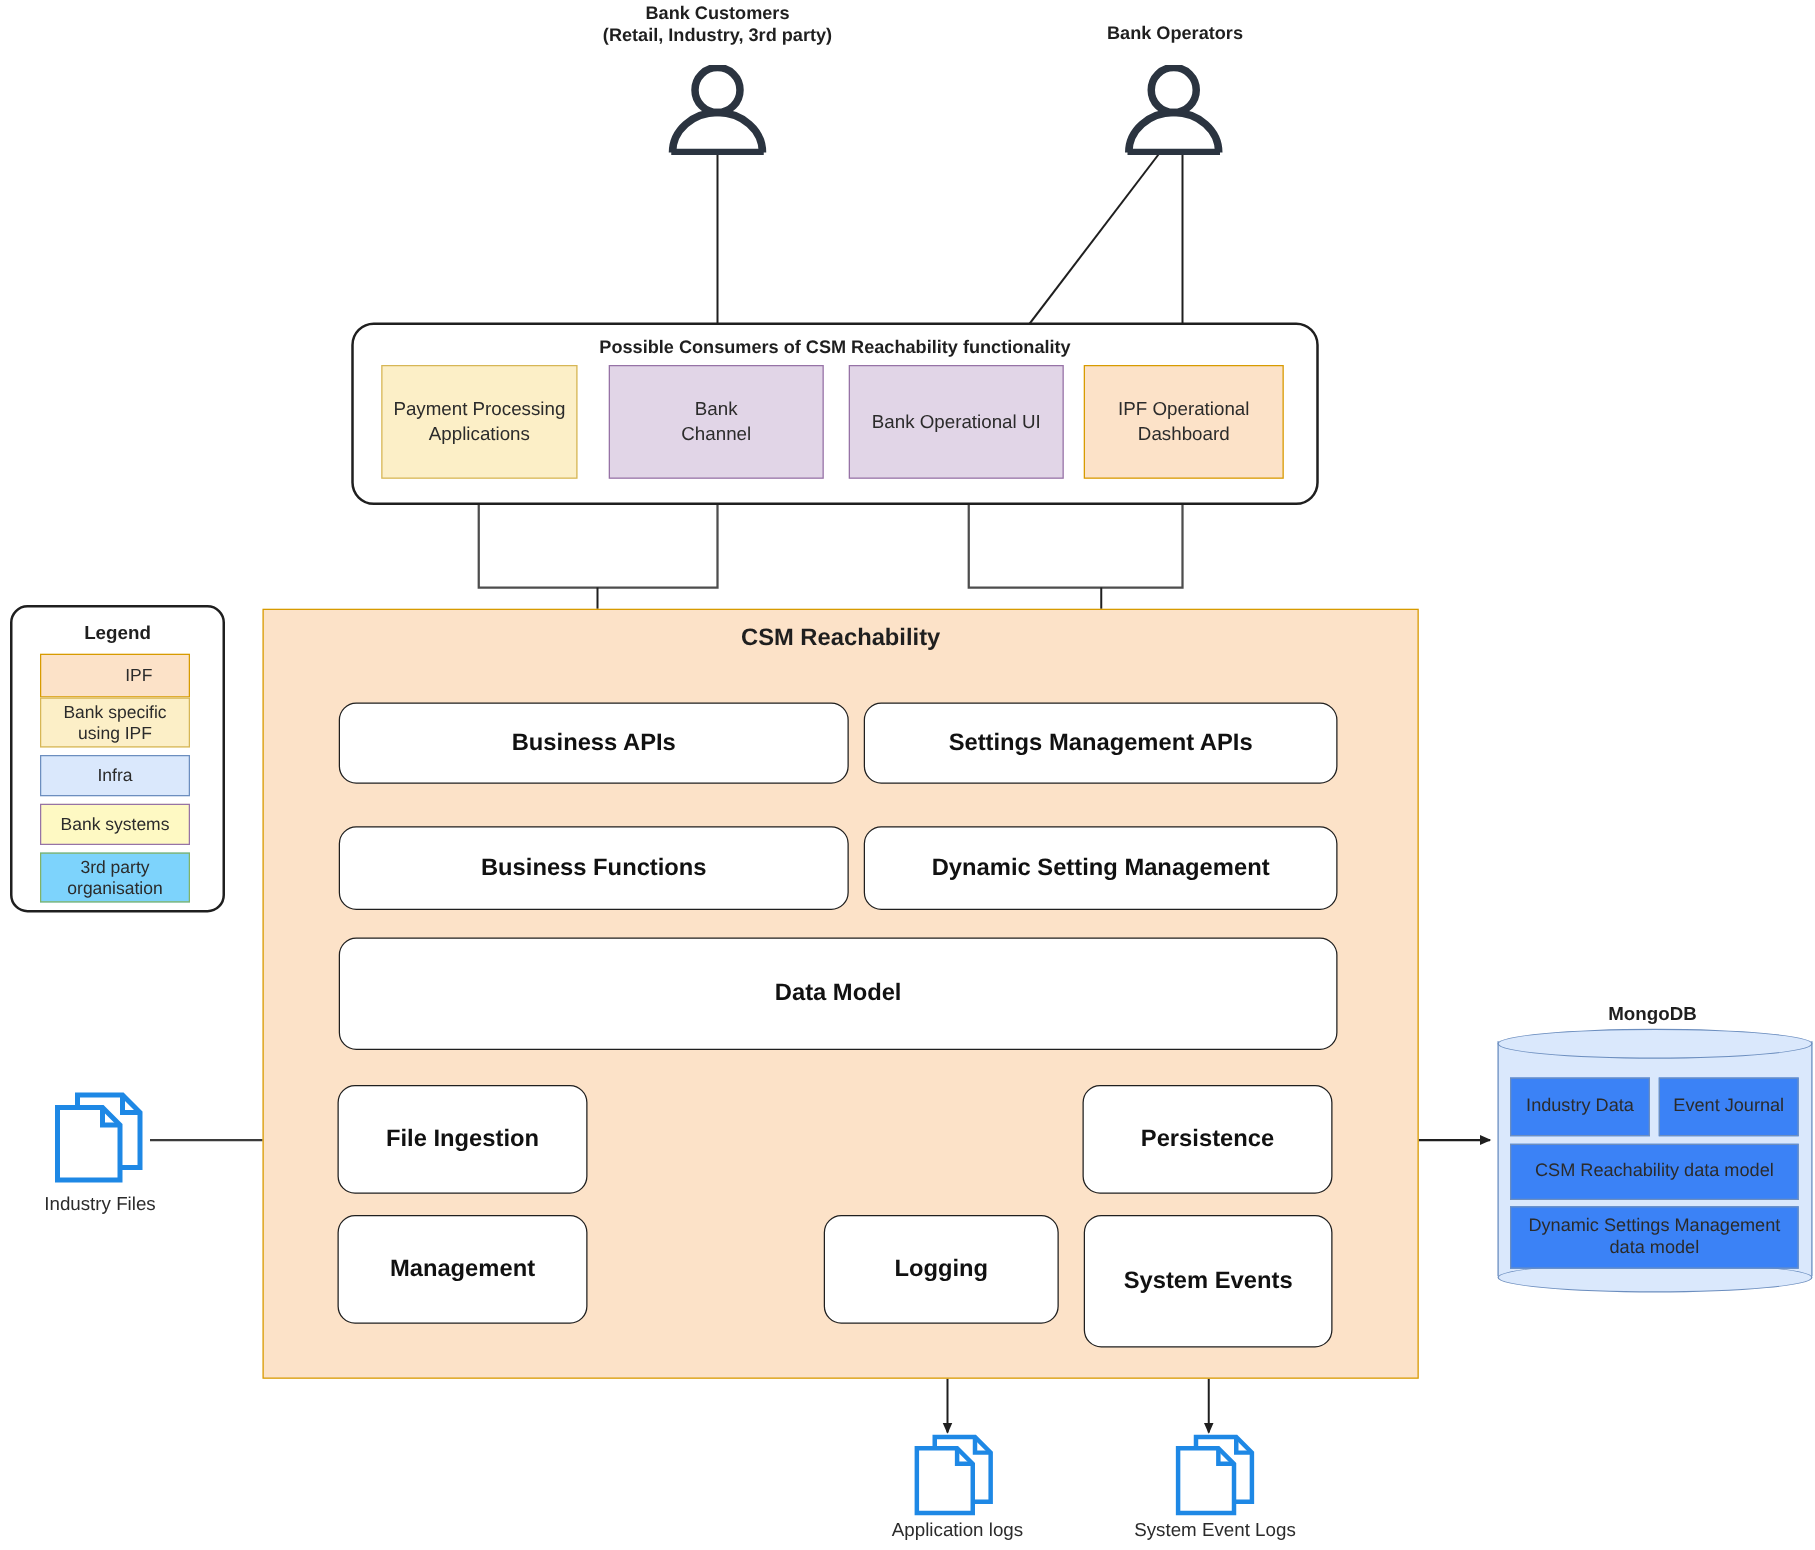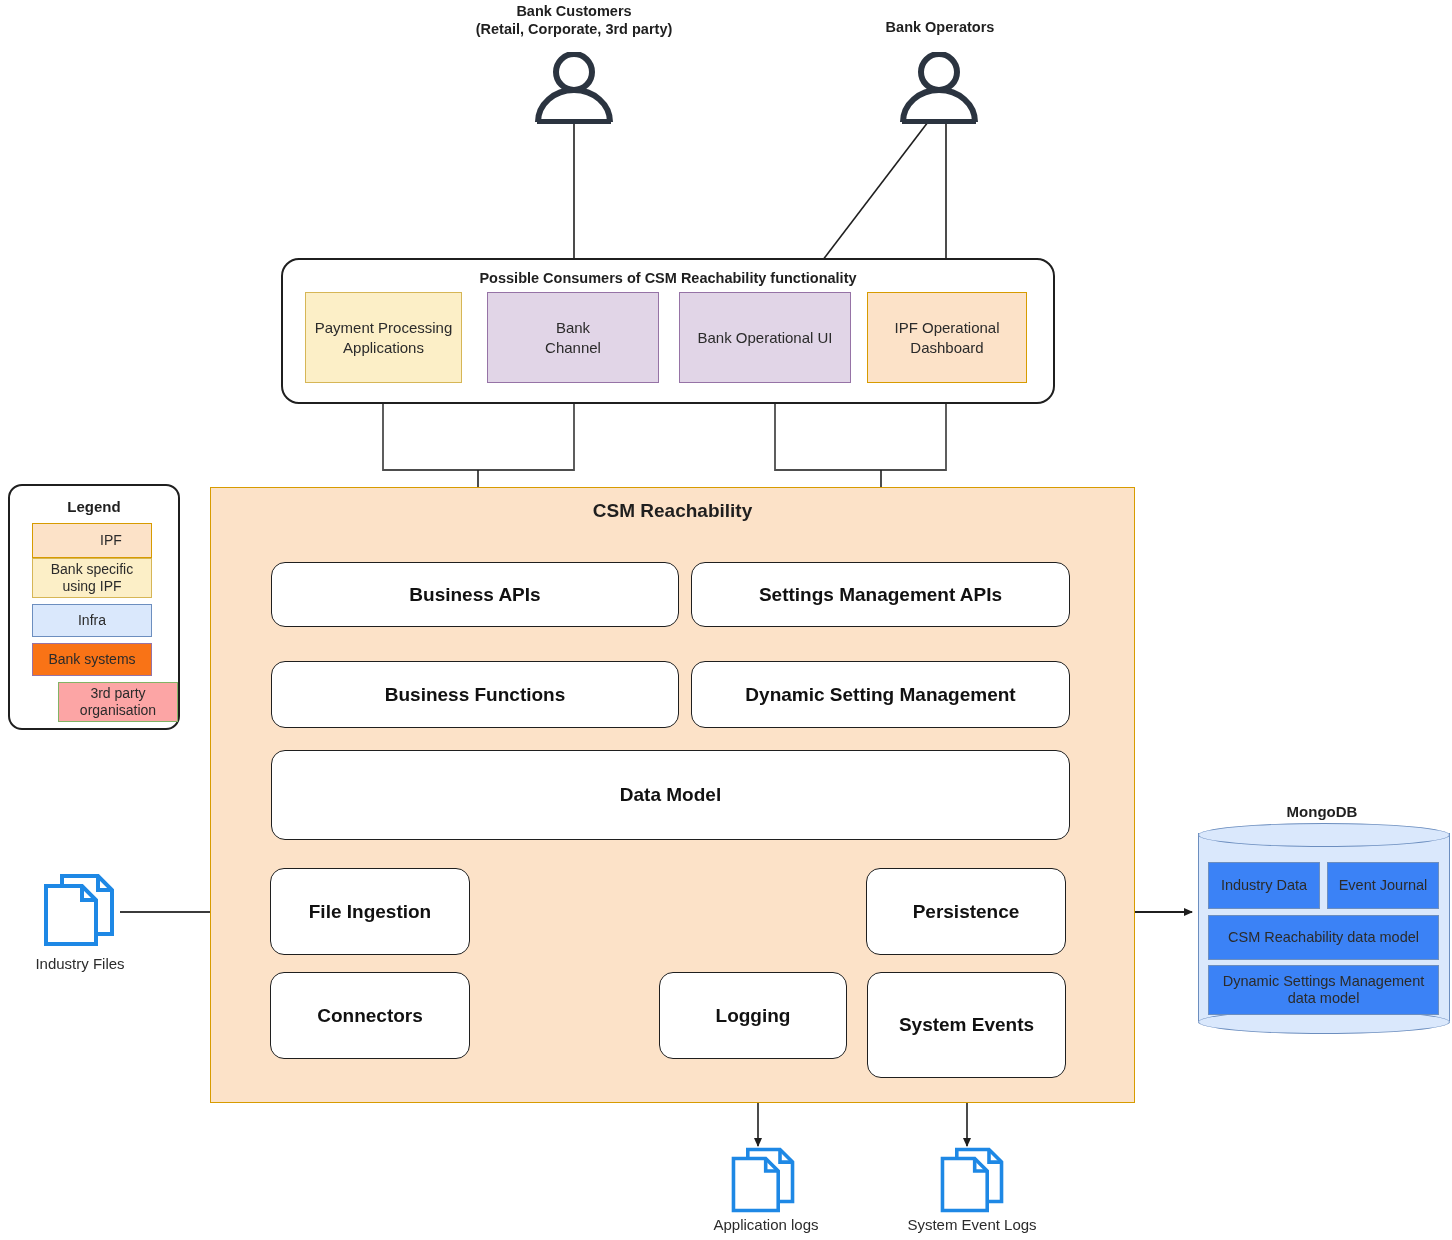--- a/index.html
+++ b/index.html
@@ -95,22 +95,22 @@
     font-size: 14px;
     line-height: 1.2;
     color: #2b2b2b;
     white-space: pre-line;
     border-width: 1.5px;
     border-style: solid;
   }
   .lg-ipf     { background:#FCE2C8; border-color:#D79B00;padding-left:38px; }
   .lg-bankipf { background:#FCEFC7; border-color:#D6B656; }
   .lg-infra   { background:#DAE8FC; border-color:#6C8EBF; }
-  .lg-banksys { background:#f97316; border-color:#9673A6; }
-  .lg-third   { background:#fca5a5; border-color:#82B366;margin-left:26px; }
+  .lg-banksys { background:#fef9c3; border-color:#9673A6; }
+  .lg-third   { background:#7dd3fc; border-color:#82B366; }
 
   
   .csm-panel {
     position: absolute;
     background: #FCE2C8;
     border: 1.5px solid #D79B00;
   }
   .csm-title {
     position: absolute;
     width: 100%;
@@ -224,21 +224,21 @@
     <line x1="120" y1="912" x2="262" y2="912" stroke="#3b3b3b" stroke-width="1.8" marker-end="url(#arrowg)"></line>
 
     <line x1="1066" y1="912" x2="1192" y2="912" stroke="#1f1f1f" stroke-width="1.8" marker-end="url(#arrow)"></line>
 
     <line x1="758" y1="1059" x2="758" y2="1146" stroke="#1f1f1f" stroke-width="1.6" marker-end="url(#arrow)"></line>
 
     <line x1="967" y1="1059" x2="967" y2="1146" stroke="#1f1f1f" stroke-width="1.6" marker-end="url(#arrow)"></line>
   </svg>
 
   <div class="lbl lbl-bold" style="left:424px; top:2px; width:300px; font-size:14.5px;">Bank Customers
-(Retail, Corporate, 3rd party)</div>
+(Retail, Industry, 3rd party)</div>
   <div class="actor" style="left:528px; top:52px;">
     <svg width="92" height="72" viewBox="0 0 92 72">
       <circle cx="46" cy="20" r="18" fill="none" stroke="#2b3440" stroke-width="6"></circle>
       <path d="M10,70 A36,32 0 0,1 82,70" fill="none" stroke="#2b3440" stroke-width="6"></path>
       <line x1="9" y1="70" x2="83" y2="70" stroke="#2b3440" stroke-width="6"></line>
     </svg>
   </div>
 
   <div class="lbl lbl-bold" style="left:830px; top:18px; width:220px; font-size:14.5px;">Bank Operators</div>
   <div class="actor" style="left:893px; top:52px;">
@@ -279,21 +279,21 @@
   <div class="mod" style="left:691px; top:562px; width:379px; height:65px;">Settings Management APIs</div>
 
   <div class="mod" style="left:271px; top:661px; width:408px; height:67px;">Business Functions</div>
   <div class="mod" style="left:691px; top:661px; width:379px; height:67px;">Dynamic Setting Management</div>
 
   <div class="mod" style="left:271px; top:750px; width:799px; height:90px;">Data Model</div>
 
   <div class="mod" style="left:270px; top:868px; width:200px; height:87px;">File Ingestion</div>
   <div class="mod" style="left:866px; top:868px; width:200px; height:87px;">Persistence</div>
 
-  <div class="mod" style="left:270px; top:972px; width:200px; height:87px;">Connectors</div>
+  <div class="mod" style="left:270px; top:972px; width:200px; height:87px;">Management</div>
   <div class="mod" style="left:659px; top:972px; width:188px; height:87px;">Logging</div>
   <div class="mod" style="left:867px; top:972px; width:199px; height:106px;">System Events</div>
 
   <div class="mongo-title" style="left:1192px; top:803px; width:260px;">MongoDB</div>
   <div class="mongo-body" style="left:1198px; top:833px; width:250px; height:188px;"></div>
   <div class="mongo-cap" style="left:1198px; top:823px; width:250px; height:22px;"></div>
   <div class="mongo-cap" style="left:1198px; top:1010px; width:250px; height:22px; border-top-color:#6C8EBF;"></div>
 
   <div class="mongo-item" style="left:1208px; top:862px; width:112px; height:47px;">Industry Data</div>
   <div class="mongo-item" style="left:1327px; top:862px; width:112px; height:47px;">Event Journal</div>

